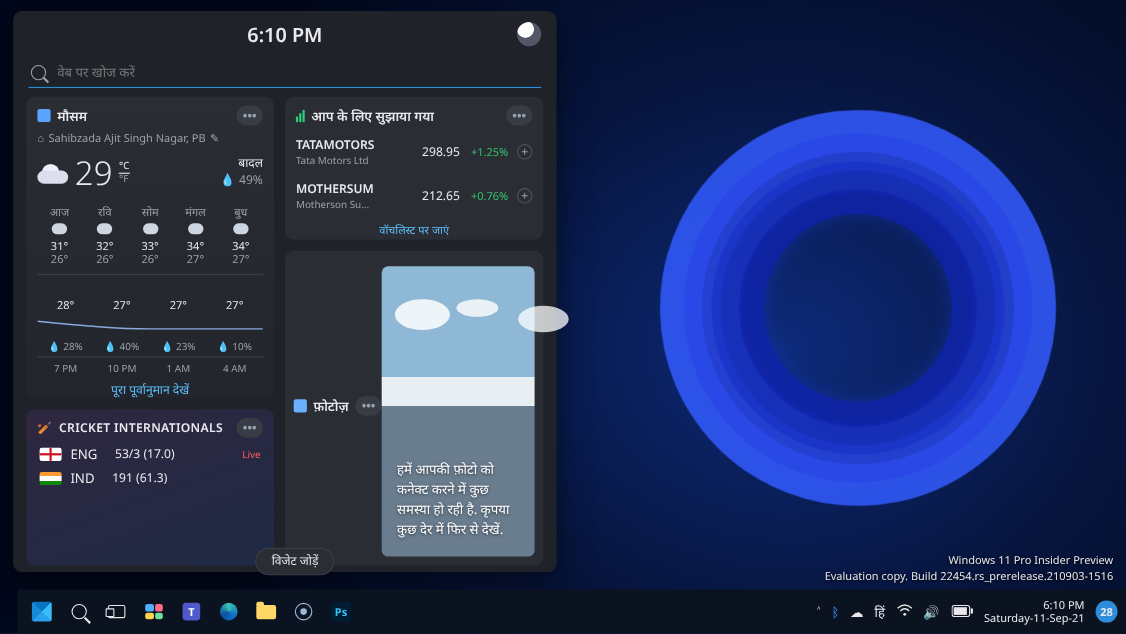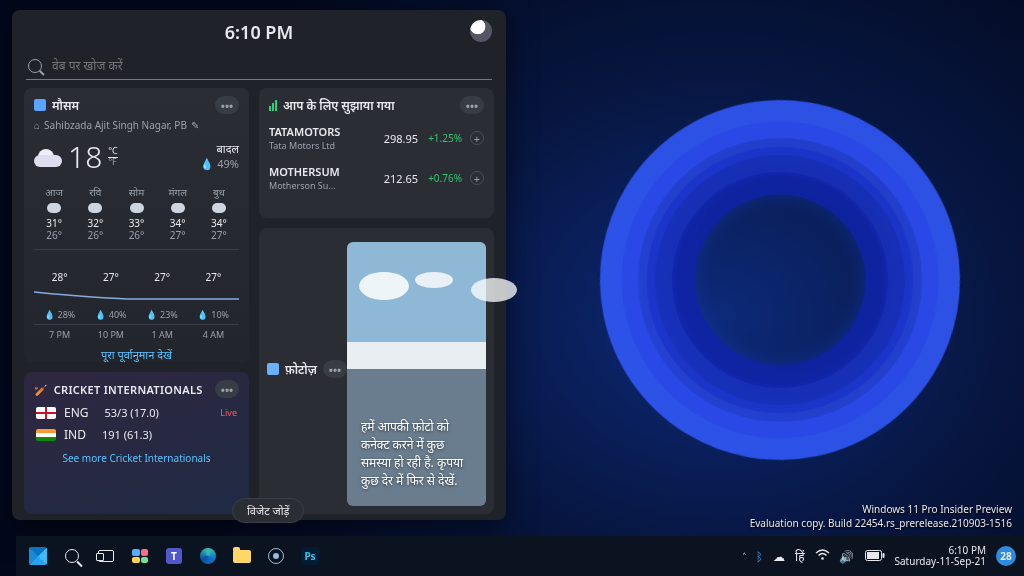--- a/index.html
+++ b/index.html
@@ -183,21 +183,21 @@
           <span class="cardtitle">मौसम</span>
           <span class="more">•••</span>
         </div>
         <div class="loc">
           <span>⌂</span>
           <span>Sahibzada Ajit Singh Nagar, PB</span>
           <span>✎</span>
         </div>
         <div class="nowrow">
           <span class="cloud"></span>
-          <span class="tempbig">18</span>
+          <span class="tempbig">29</span>
           <span class="units">
             <span class="sel">°C</span><br><span>°F</span>
           </span>
           <span class="nowright">
             <span>बादल</span><br>
             <span style="color:#9aa0aa"><span>💧</span> <span>49%</span></span>
           </span>
         </div>
         <div class="days" id="days">
             <div class="day">
@@ -267,21 +267,20 @@
               <span class="score">53/3 (17.0)</span>
       <span class="live">Live</span>
     </div>
             <div class="teamrow">
       <span class="flag ind"></span>
       <span>IND</span>
               <span class="score">191 (61.3)</span>
 
     </div>
           </div>
-        <div class="clink">See more Cricket Internationals</div>
       </div>
     </div>
 
     <div class="col colR">
 
       <div class="card sugg">
         <div class="cardhead">
           <span class="greenbars">
               <span></span>
               <span></span>
@@ -303,20 +302,21 @@
             <div class="stockrow">
       <div>
                 <div class="sname">MOTHERSUM</div>
                 <div class="ssub">Motherson Su...</div>
               </div>
       <div class="sprice">212.65</div>
       <div class="schg">+0.76%</div>
       <div class="plus">+</div>
     </div>
           </div>
+        <div class="slink">वॉचलिस्ट पर जाएं</div>
       </div>
 
       <div class="card photos">
         <div class="cardhead">
           <span class="blueico" style="background:#6ab0ff"></span>
           <span class="cardtitle">फ़ोटोज़</span>
           <span class="more">•••</span>
         </div>
         <div class="photomedia">
           <div class="phototext">हमें आपकी फ़ोटो को कनेक्ट करने में कुछ समस्या हो रही है. कृपया कुछ देर में फिर से देखें.</div>

